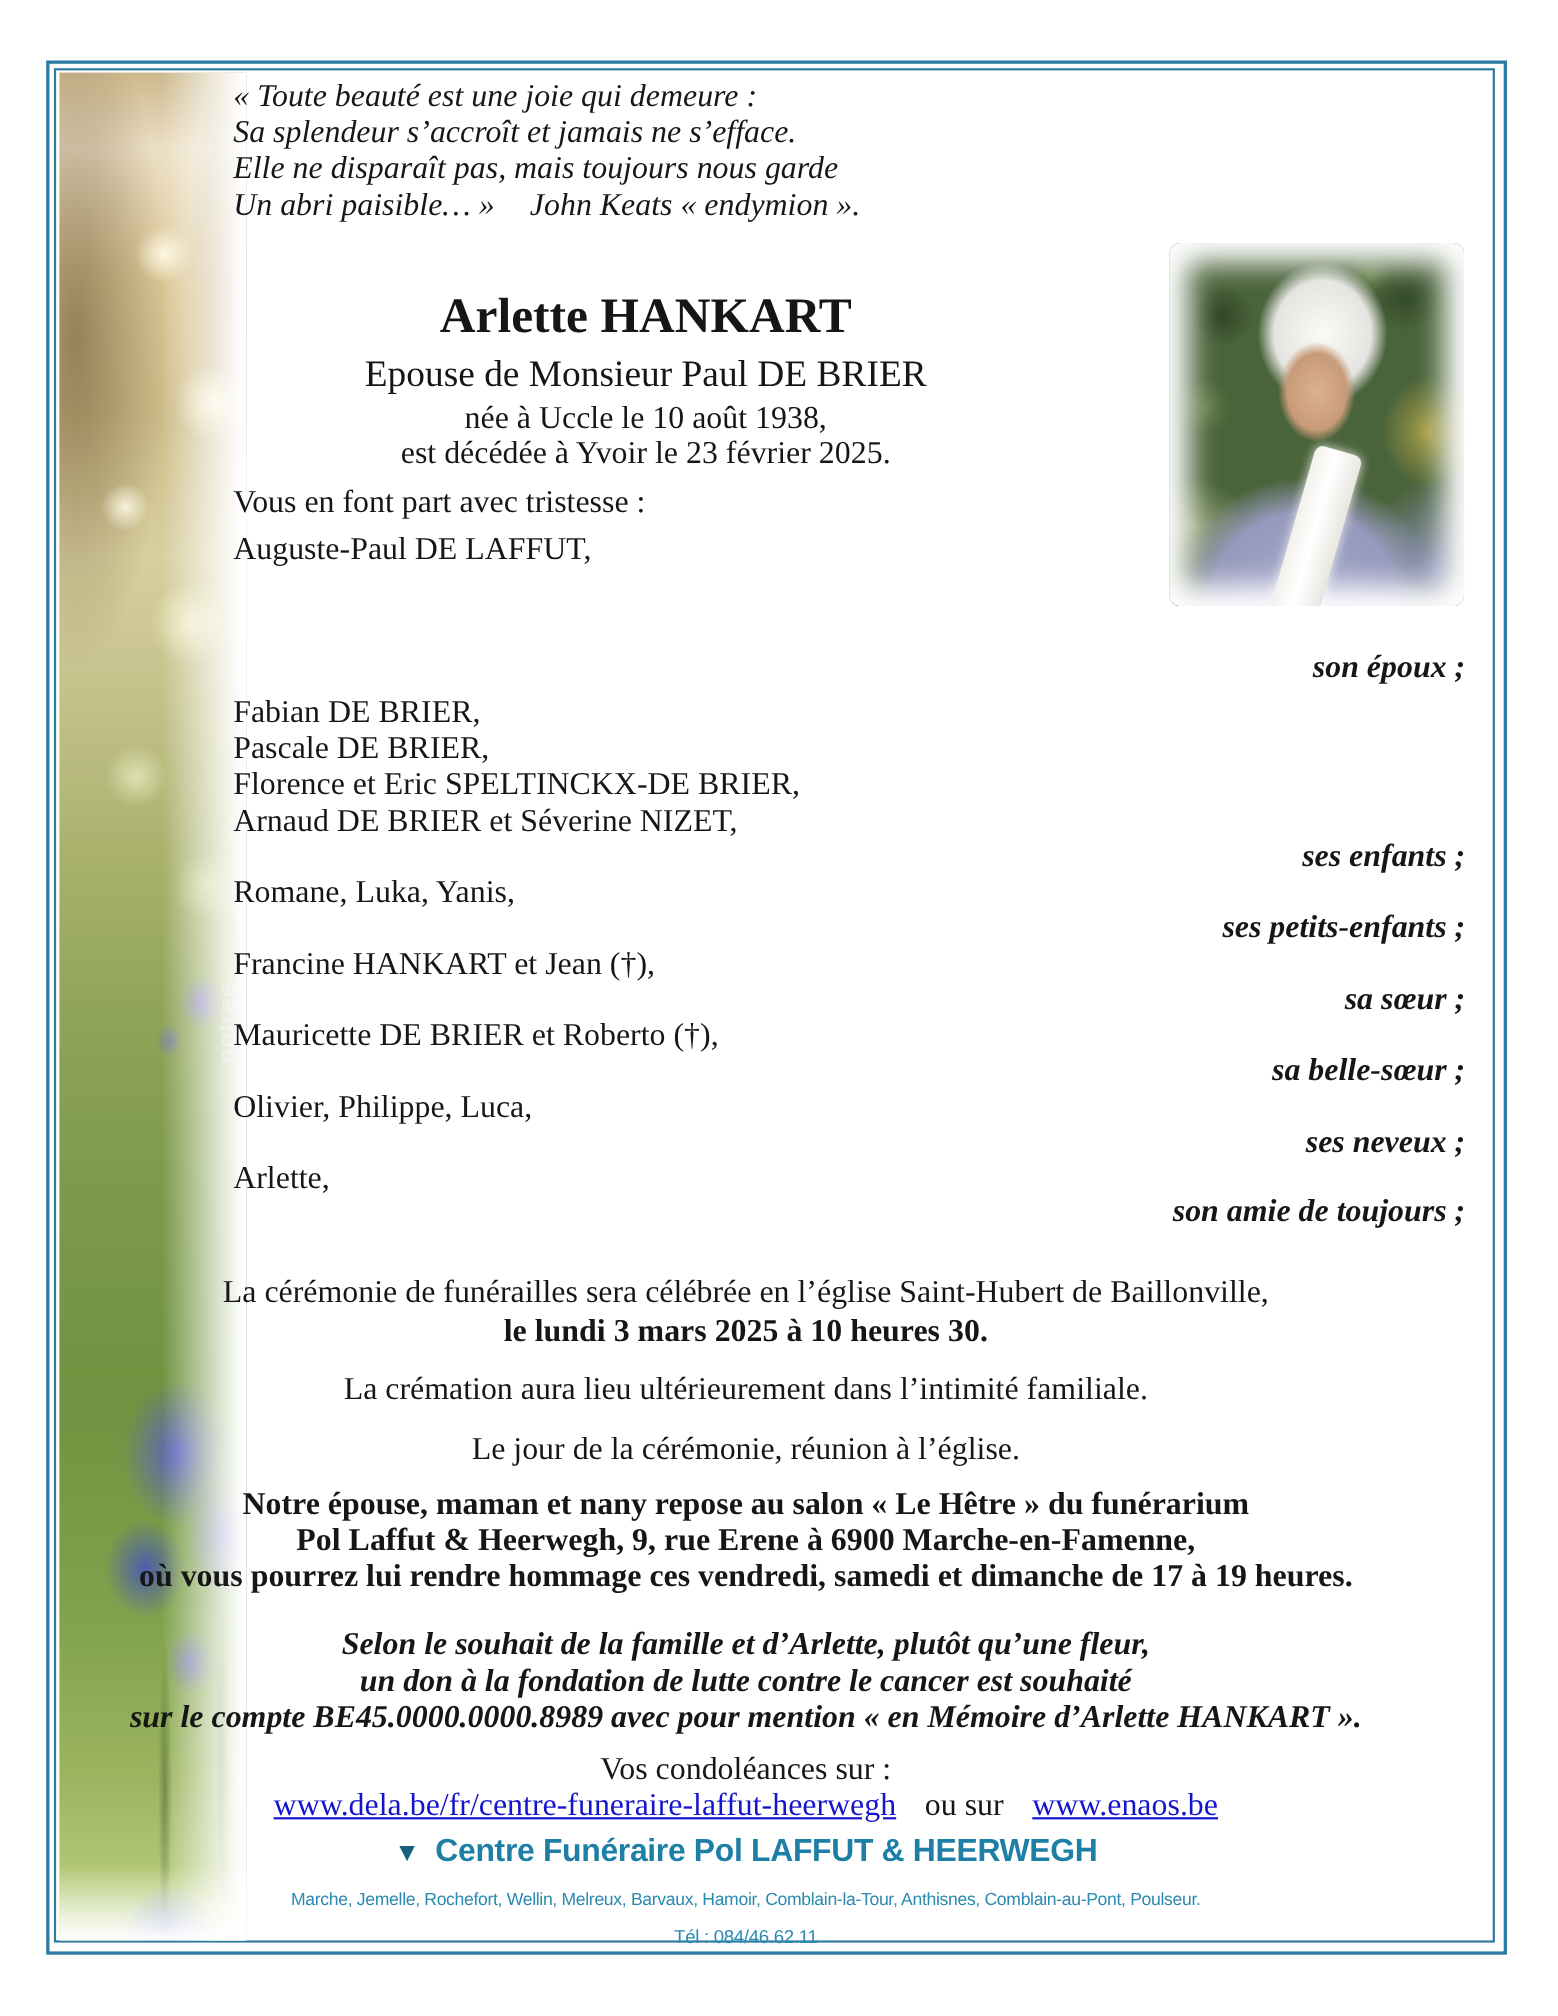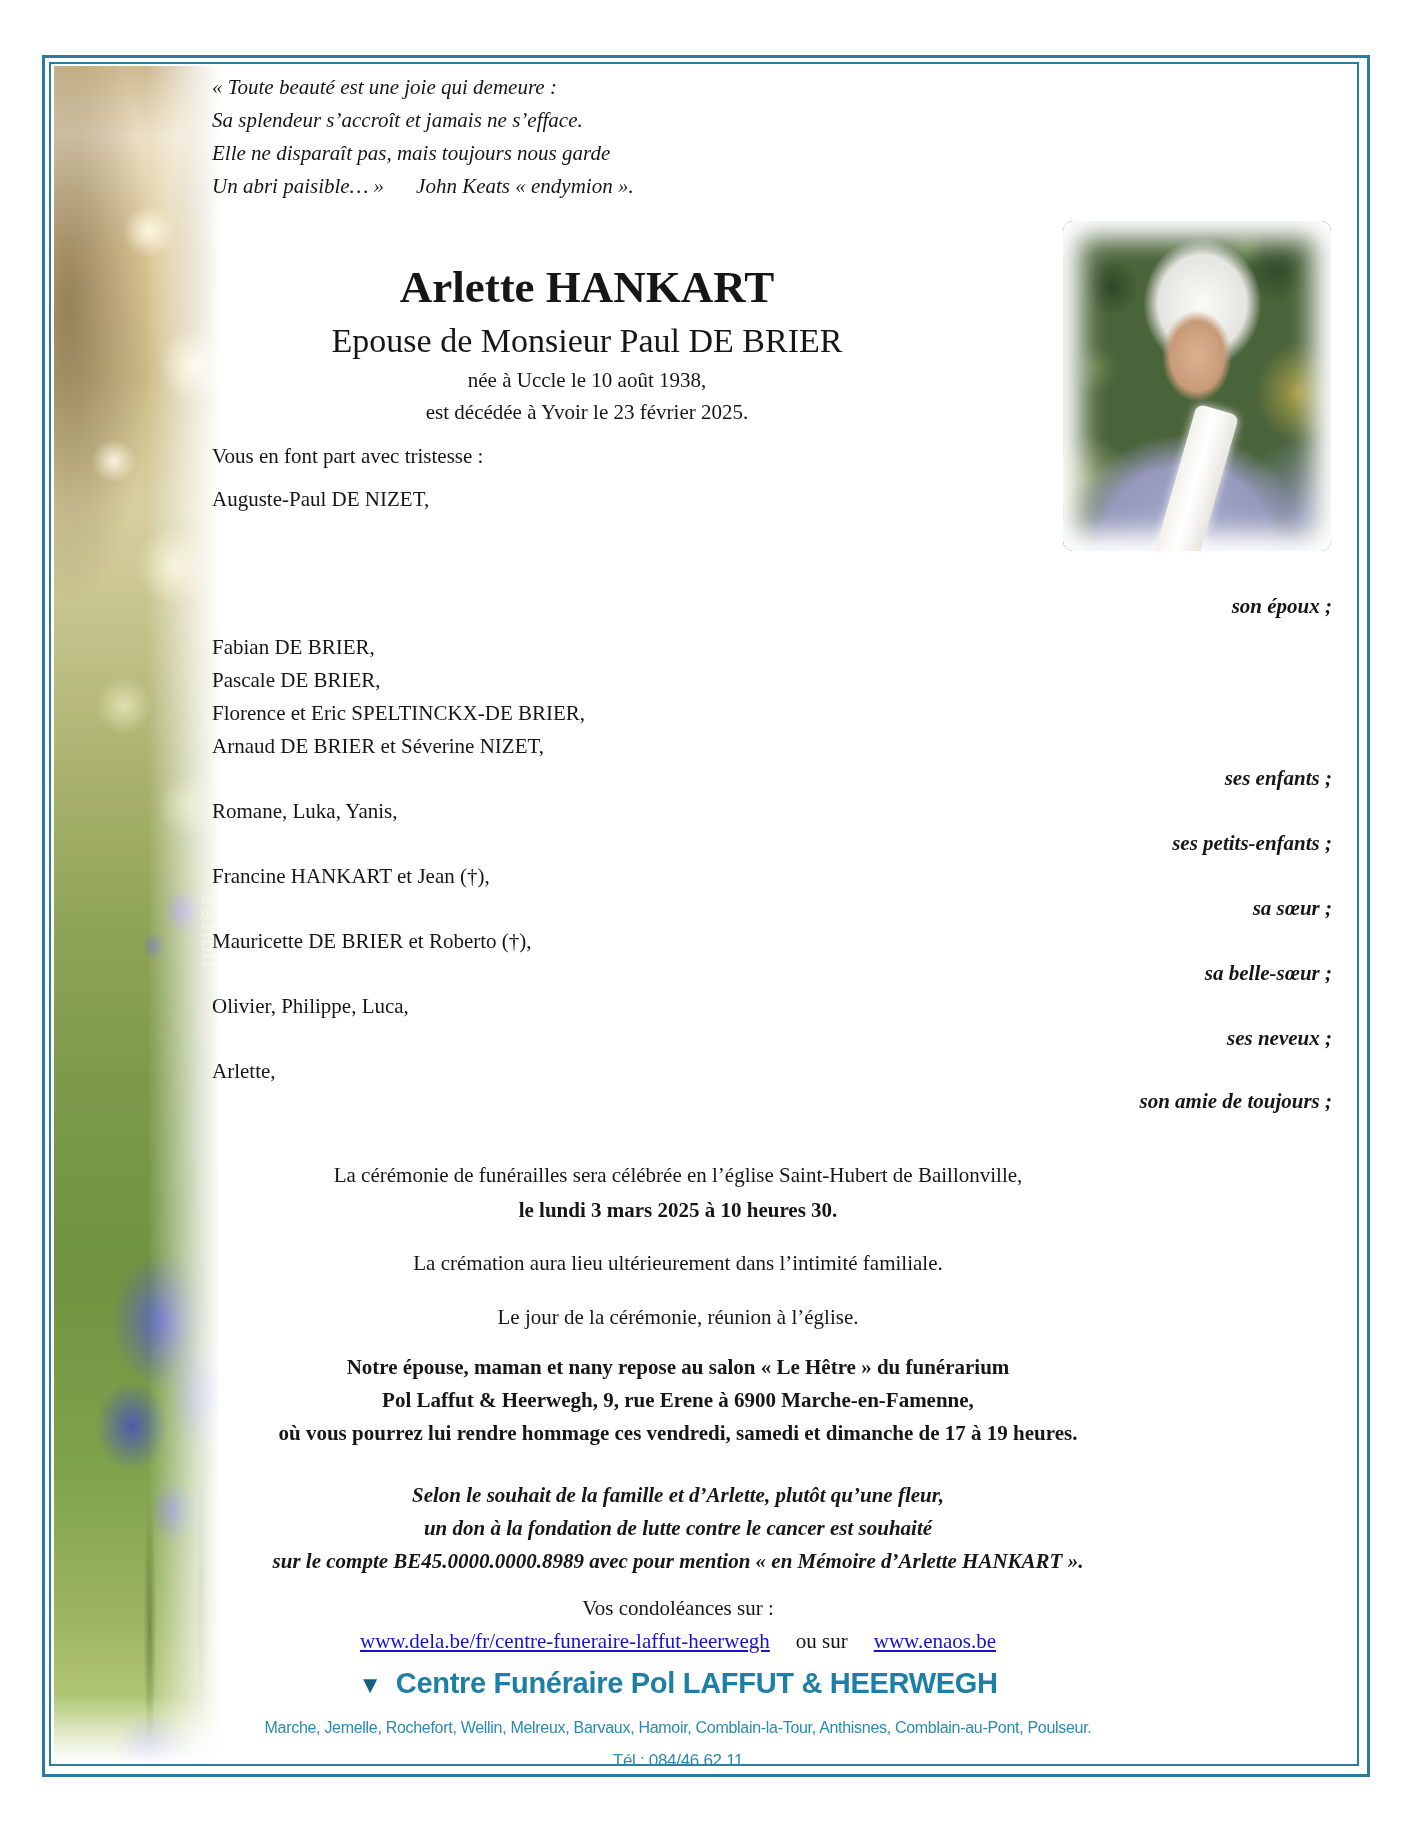--- a/index.html
+++ b/index.html
@@ -63,21 +63,21 @@
       radial-gradient(30px 30px at 68% 8%, rgba(130,158,88,.5), rgba(130,158,88,0) 70%),
       #49633a;
     box-shadow: inset 0 0 26px 18px #ffffff;
     overflow:hidden;
   }
   .sash{
     position:absolute;left:40%;top:56%;width:44px;height:190px;background:linear-gradient(90deg,#f2f1ec,#ffffff 45%,#e7e6e0);
     transform:rotate(16deg);border-radius:8px;box-shadow:0 0 10px rgba(255,255,255,.8);
   }
 
-  .line{position:absolute;font-size:21px;line-height:31px;white-space:nowrap;}
+  .line{position:absolute;font-size:29px;line-height:31px;white-space:nowrap;}
   .quote{font-style:italic;left:212px;}
   .qattr{margin-left:32px;font-style:italic;}
   .center-head{left:92px;width:990px;text-align:center;}
   .t-big{font-size:45px;line-height:50px;font-weight:bold;}
   .t-sub{font-size:34px;line-height:38px;}
   .left-col{left:212px;}
   .relation{left:212px;width:1120px;text-align:right;font-weight:bold;font-style:italic;}
   .cpar{left:42px;width:1272px;text-align:center;}
   .b{font-weight:bold;}
   .bi{font-weight:bold;font-style:italic;}
@@ -113,21 +113,21 @@
     <span>Un abri paisible… »</span><span class="qattr">John Keats « endymion ».</span>
   </div>
 
   <div class="line center-head t-big" style="top:262px">Arlette HANKART</div>
   <div class="line center-head t-sub" style="top:322px">Epouse de Monsieur Paul DE BRIER</div>
   <div class="line center-head" style="top:365px">née à Uccle le 10 août 1938,</div>
   <div class="line center-head" style="top:397px">est décédée à Yvoir le 23 février 2025.</div>
 
   <div class="line left-col" style="top:441px">Vous en font part avec tristesse :</div>
 
-  <div class="line left-col" style="top:484px">Auguste-Paul DE NIZET,</div>
+  <div class="line left-col" style="top:484px">Auguste-Paul DE LAFFUT,</div>
   <div class="line relation" style="top:591px">son époux ;</div>
 
   <div class="line left-col" style="top:632px">Fabian DE BRIER,</div>
   <div class="line left-col" style="top:665px">Pascale DE BRIER,</div>
   <div class="line left-col" style="top:698px">Florence et Eric SPELTINCKX-DE BRIER,</div>
   <div class="line left-col" style="top:731px">Arnaud DE BRIER et Séverine NIZET,</div>
   <div class="line relation" style="top:763px">ses enfants ;</div>
 
   <div class="line left-col" style="top:796px">Romane, Luka, Yanis,</div>
   <div class="line relation" style="top:828px">ses petits-enfants ;</div>

